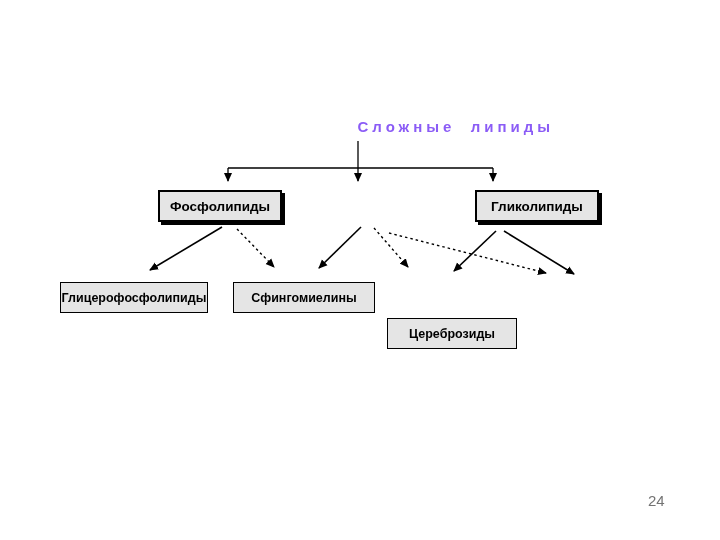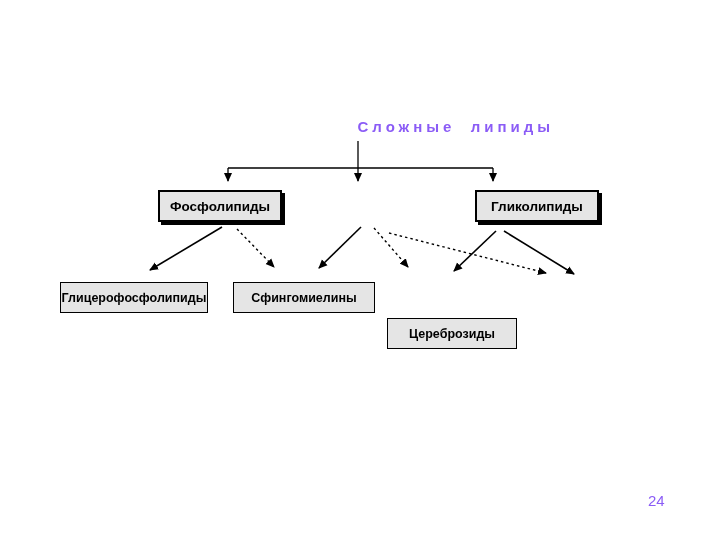--- a/index.html
+++ b/index.html
@@ -45,21 +45,21 @@
   }
   #n-phospholipids{left:158px;top:190px;}
   #n-sphingolipids{left:296px;top:190px;}
   #n-glycolipids{left:434px;top:190px;margin-left:41px;}
   #n-glycerophospholipids{left:60px;top:282px;width:148px;}
   #n-sphingomyelins{left:233px;top:282px;width:142px;}
   #n-cerebrosides{left:387px;top:282px;width:130px;margin-top:36px;}
   #n-gangliosides{left:525px;top:282px;width:135px;}
   .page-number{
     position:absolute;left:648px;top:492px;width:50px;
-    font-size:15px;color:#8b5cf6;
+    font-size:15px;color:#737373;
   }
   .e-solid{stroke:#000000;stroke-width:1.6;fill:none;}
   .e-thin{stroke:#000000;stroke-width:1.3;fill:none;}
   .e-dashed{stroke:#000000;stroke-width:1.4;stroke-dasharray:2.5 3;fill:none;}
 </style>
 </head>
 <body>
 
 <div class="slide">
 

